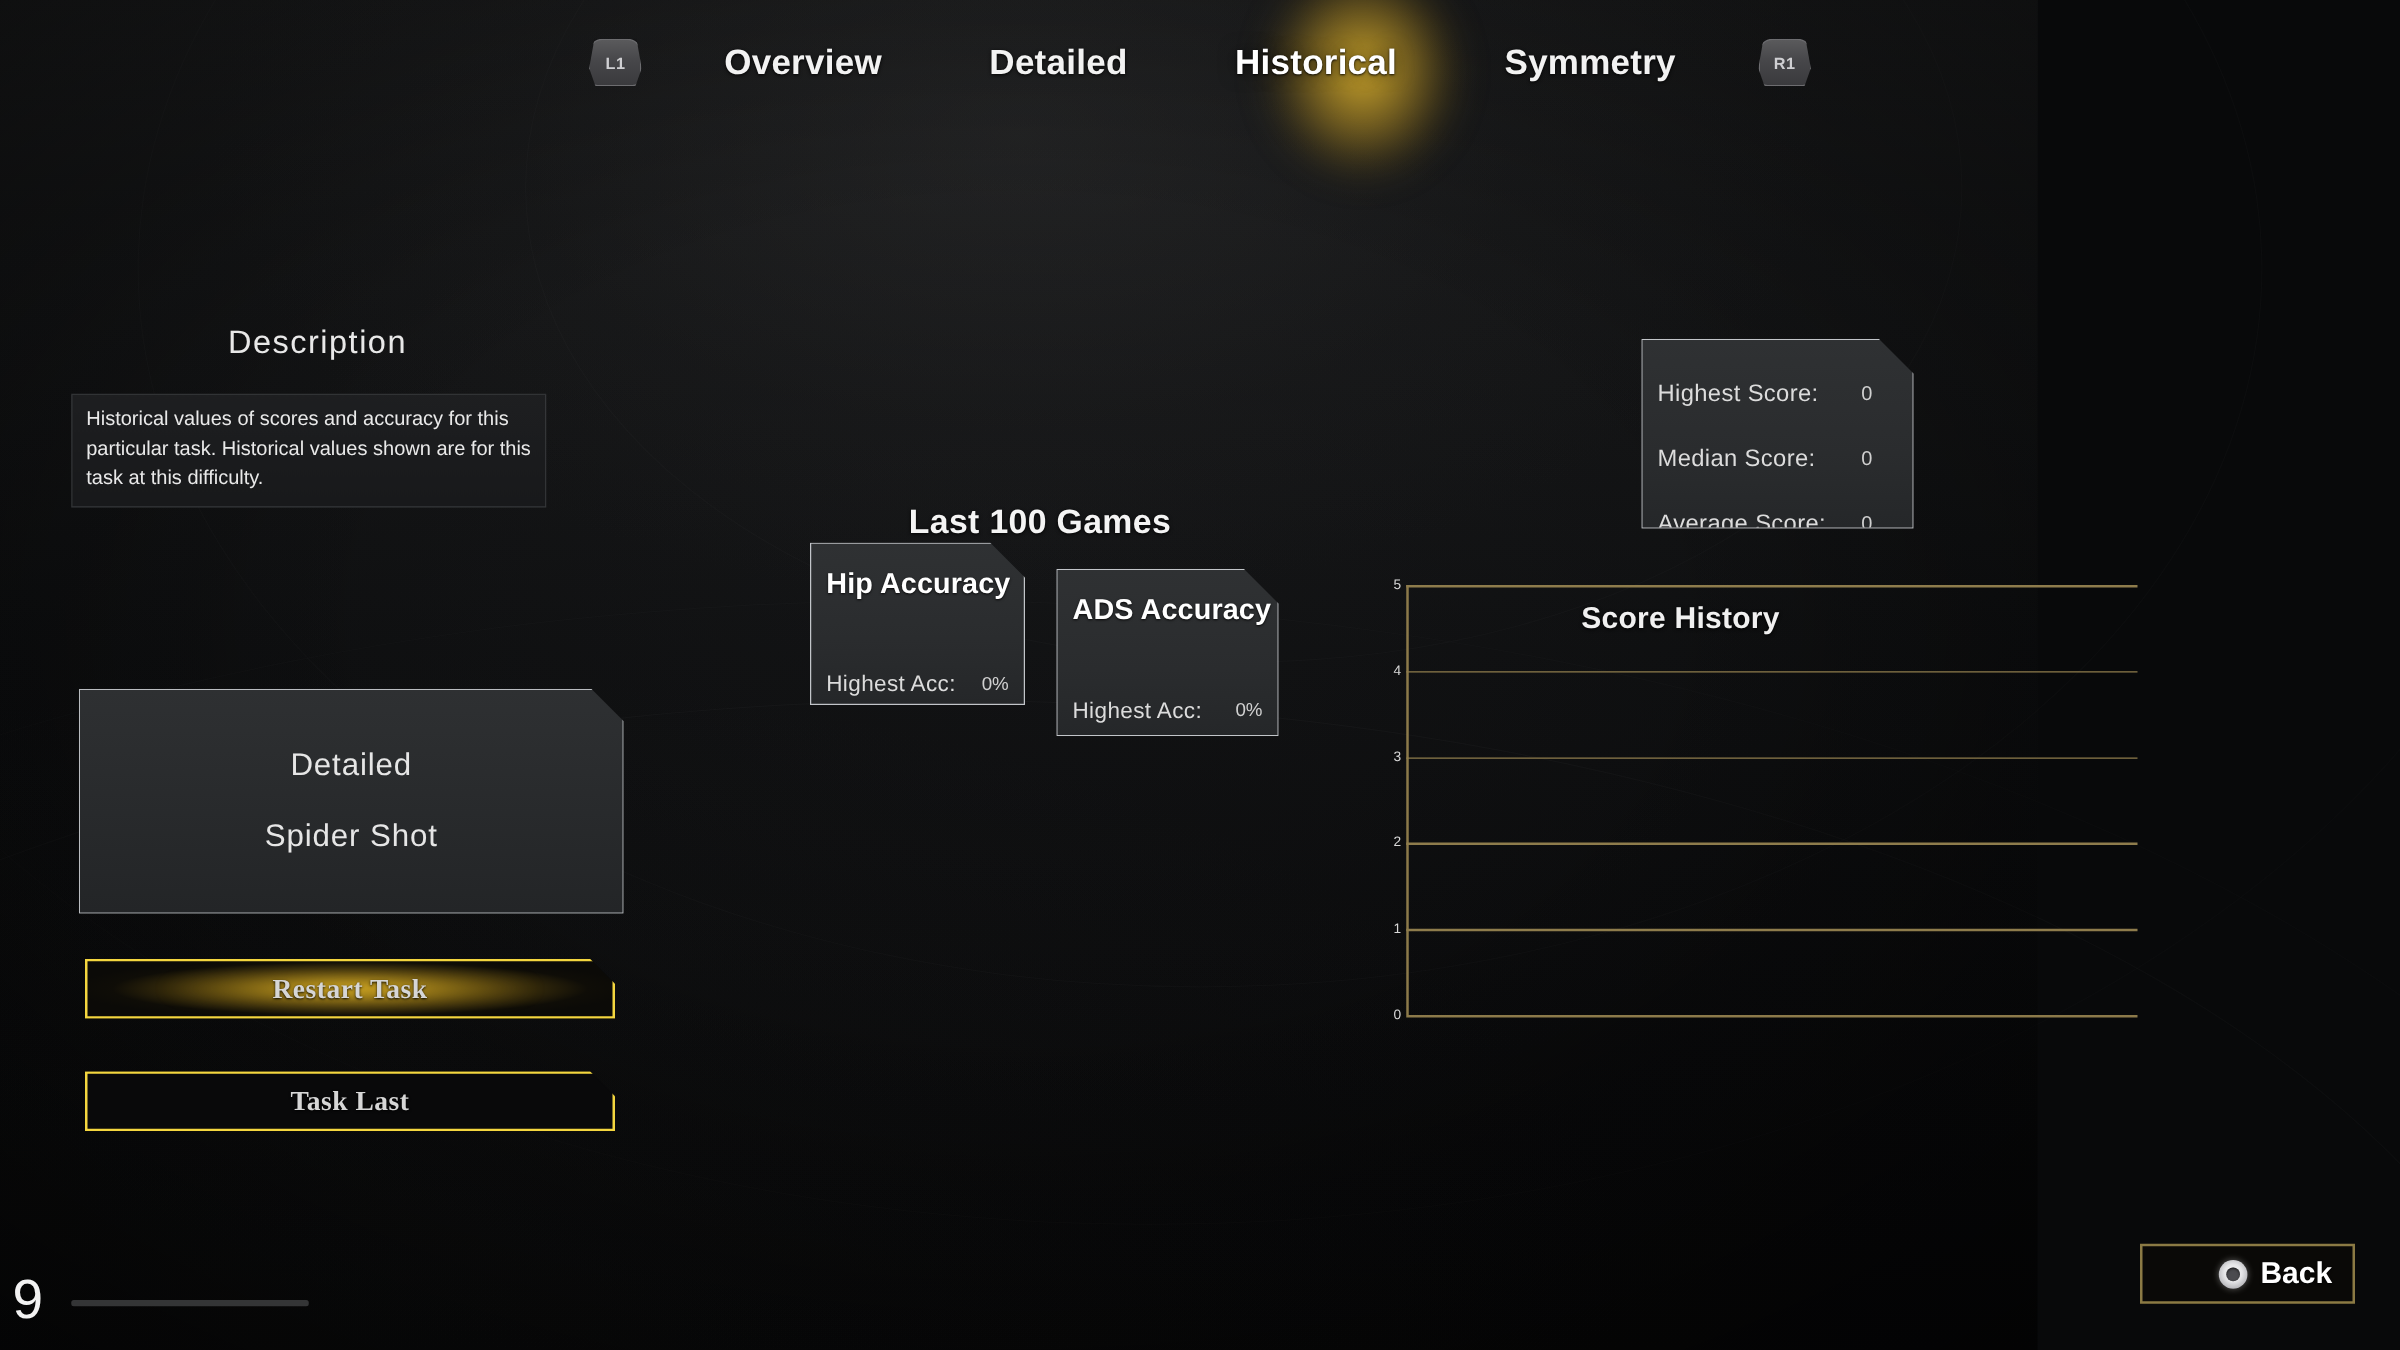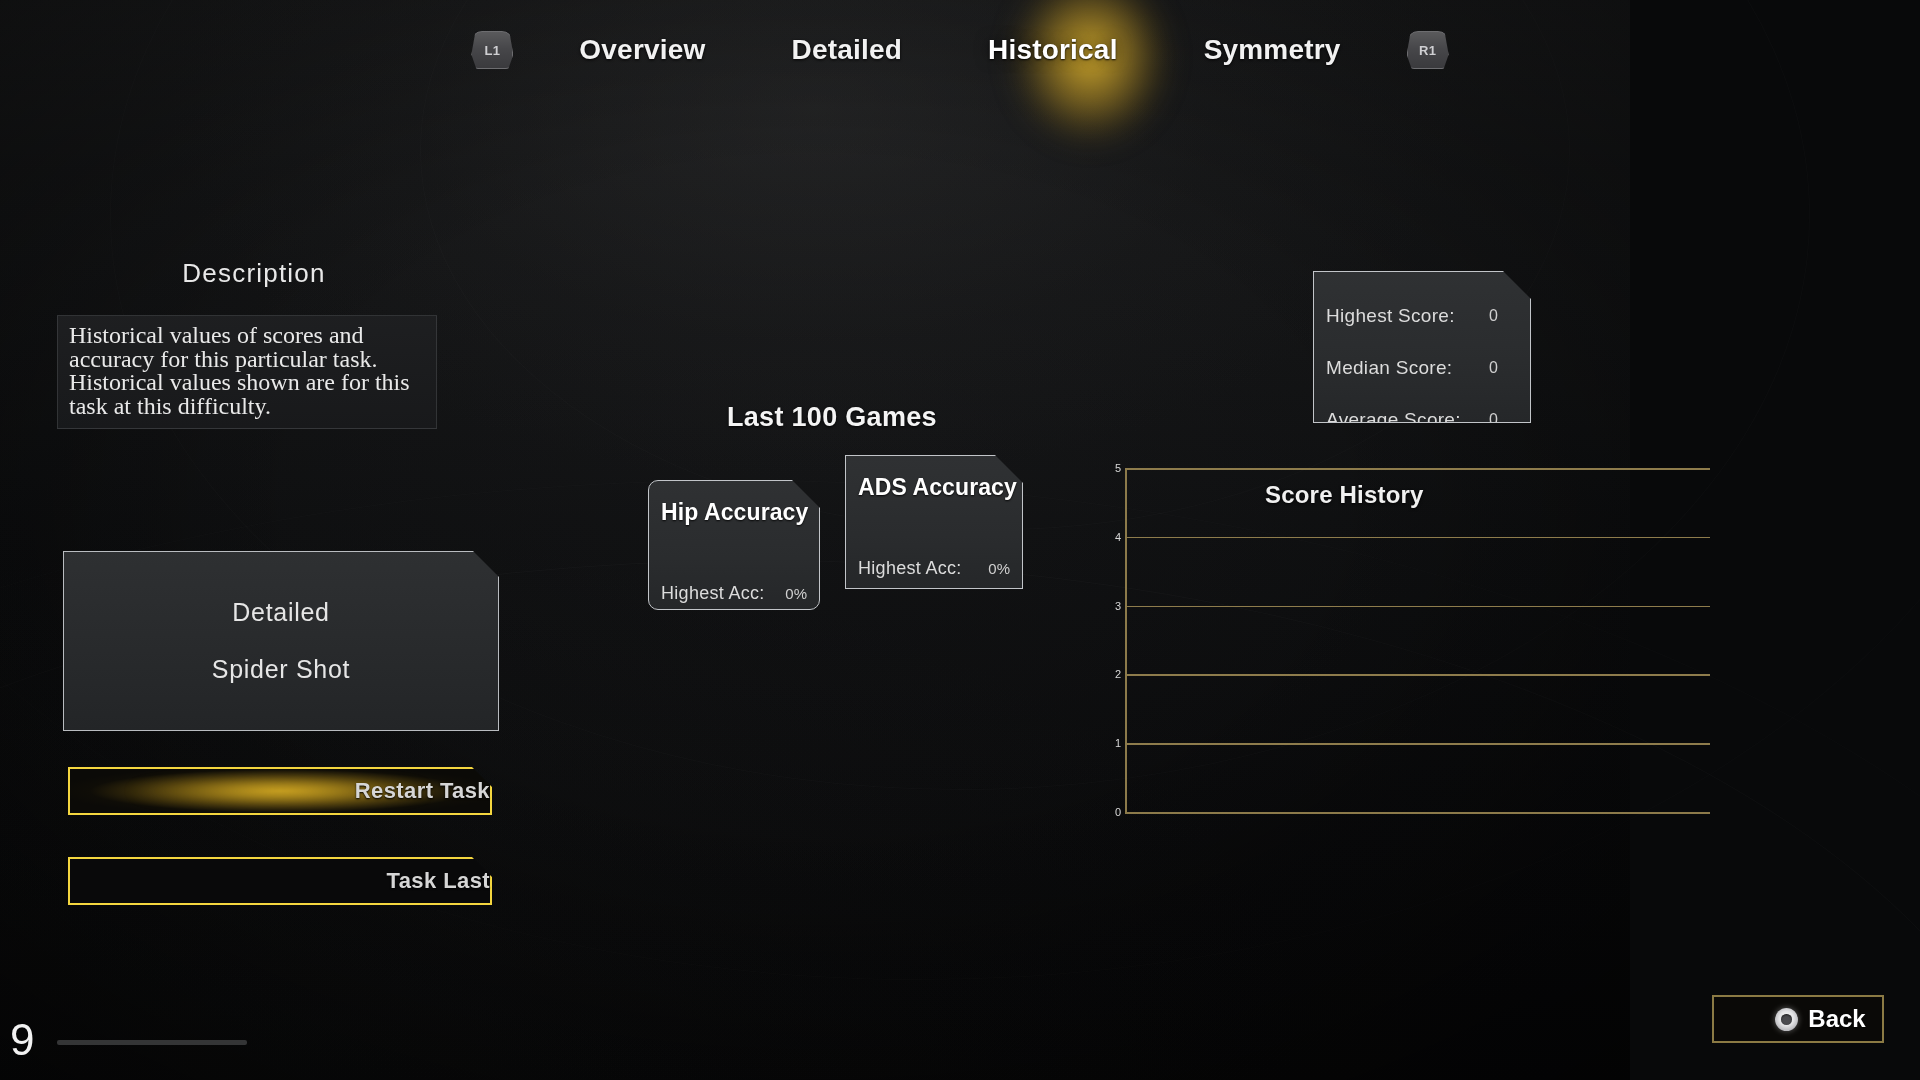--- a/index.html
+++ b/index.html
@@ -88,21 +88,21 @@
     font-size:26px; font-weight:300; color:#e8e8e8;
     letter-spacing:1.2px;
   }
   #desc-box {
     position:absolute; left:57px; top:315px; width:380px; min-height:77px;
     background:linear-gradient(180deg, rgba(30,31,33,0.96) 0%, rgba(24,25,27,0.96) 100%);
     border:1px solid rgba(110,112,115,0.30);
     padding:8px 11px 10px 11px;
   }
   #desc-box p {
-    font-size:24px; line-height:23.5px; color:#e9e9e9;font-family:Liberation Serif, serif;
+    font-size:16px; line-height:23.5px; color:#e9e9e9;
   }
 
   
   .cutcard {
     position:absolute;
     background:linear-gradient(180deg, #2e3032 0%, #282a2c 55%, #232527 100%);
     border:1.5px solid #b9bcc0;
     clip-path:polygon(0 0, calc(100% - 26px) 0, 100% 26px, 100% 100%, 0 100%);
   }
   #task-card {
@@ -112,25 +112,26 @@
   }
   #task-card .line {
     font-size:25px; font-weight:300; color:#e6e6e6; letter-spacing:0.7px;
   }
 
   .gbtn {
     position:absolute;
     height:48px; width:424px;
     border:2px solid #f4d63f;
     clip-path:polygon(0 0, calc(100% - 20px) 0, 100% 20px, 100% 100%, 0 100%);
-    display:flex; align-items:center; justify-content:flex-end;
+    display:flex; align-items:center; justify-content:center;
     font-size:22px; font-weight:bold; letter-spacing:0.4px;
     color:#d6d6d6;
     text-shadow:0 1px 2px rgba(0,0,0,0.95);
     background:#0a0a0a;
+    font-family:Liberation Serif, serif;
   }
   #btn-restart {
     left:68px; top:767px;
     background:
       radial-gradient(ellipse 58% 62% at 50% 50%, rgba(215,170,30,0.80) 0%, rgba(170,132,22,0.40) 48%, rgba(60,47,8,0.08) 78%, rgba(8,8,8,0) 92%),
       #0b0a07;
   }
   #btn-restart .glowlayer {
     position:absolute; left:30px; right:30px; top:8px; bottom:8px;
     background:radial-gradient(ellipse 50% 55% at 50% 50%, rgba(235,190,44,0.75) 0%, rgba(180,142,26,0.30) 55%, rgba(0,0,0,0) 85%);
@@ -163,21 +164,21 @@
   }
   .statcard .sc-rows { margin-top:34px; }
   .statcard .sc-row {
     display:flex; align-items:center; justify-content:space-between;
     padding:0 12px 0 12px;
     height:54px;
   }
   .statcard .sc-k { font-size:18px; font-weight:300; color:#dcdcdc; letter-spacing:0.3px; }
   .statcard .sc-v { font-size:15px; font-weight:400; color:#d0d0d0; }
 
-  #card-hip { left:648px; top:480px; width:172px; height:130px;border-radius:10px; }
+  #card-hip { left:648px; top:434px; width:172px; height:130px; }
   #card-ads { left:845px; top:455px; width:178px; height:134px; }
 
   
   #card-hip .sc-rows, #card-ads .sc-rows { margin-top:40px; }
   #card-hip .sc-row, #card-ads .sc-row { height:54px; }
 
   #card-score {
     left:1313px; top:271px; width:218px; height:152px;
   }
   #card-score .sc-rows { margin-top:6px; }

